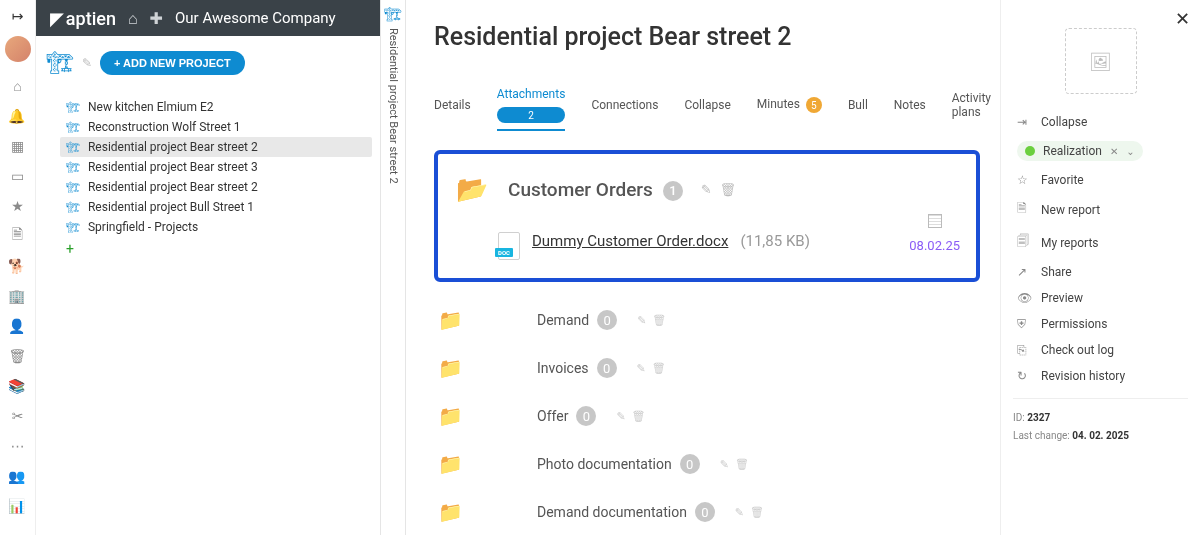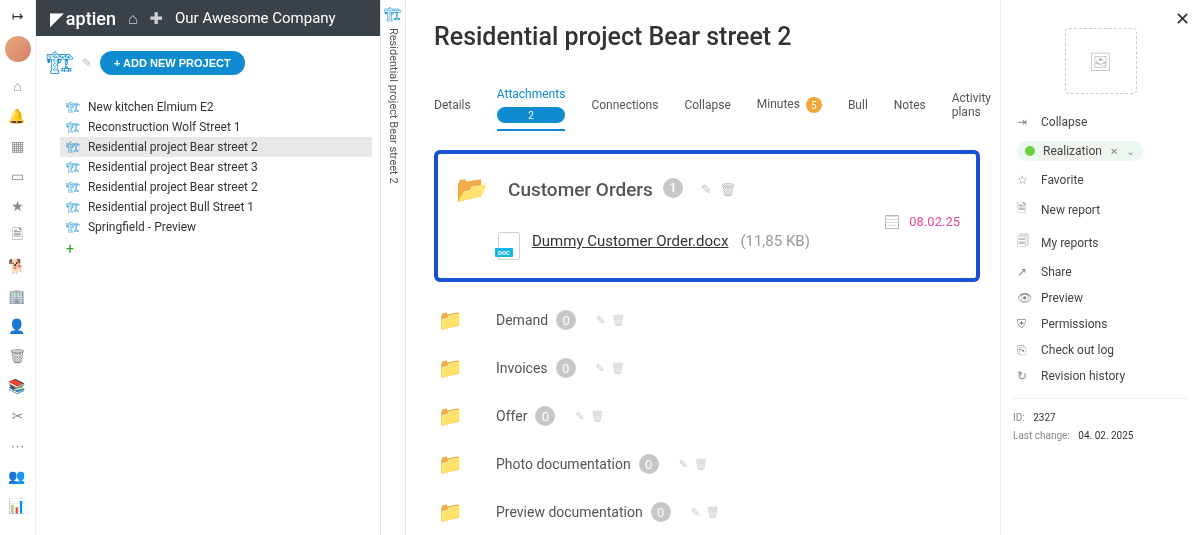--- a/index.html
+++ b/index.html
@@ -47,54 +47,54 @@
 .tab.active::after { content: ''; position: absolute; bottom: -2px; left: 0; right: 0; height: 2px; background: #0e8bd1; }
 .badge { background: #0e8bd1; color: #fff; border-radius: 9px; min-width: 16px; height: 16px; font-size: 10px; display: inline-flex; align-items: center; justify-content: center; padding: 0 4px; }
 .badge.orange { background: #f0a835; }
 
 
 .attach-wrap { position: relative; }
 .highlight-box { border: 4px solid #1a4fd6; border-radius: 6px; padding: 20px 18px 18px 18px; margin-bottom: 14px; background:#fff; }
 .folder-row { display: flex; align-items: center; gap: 14px; }
 .folder-icon { color: #0e8bd1; font-size: 26px; width: 38px; }
 .folder-icon.gray { color: #555; font-size: 20px; }
-.folder-title { font-size: 19px; color: #555; font-weight: 500; display: flex; align-items: flex-start; gap: 10px; }
+.folder-title { font-size: 19px; color: #555; font-weight: 500; display: flex; align-items: flex-end; gap: 10px; }
 .count-pill { background: #c7c7c7; color: #fff; border-radius: 10px; min-width: 20px; height: 20px; display: inline-flex; align-items: center; justify-content: center; font-size: 13px; padding: 0 6px; }
 .row-actions { color: #bbb; font-size: 13px; display: flex; gap: 8px; margin-left: 4px; }
 .row-actions span { cursor: pointer; }
 
 .file-row { display: flex; align-items: flex-start; gap: 12px; margin-top: 28px; padding-left: 42px; }
 .file-icon { width: 22px; height: 28px; position: relative; }
 .file-icon::before { content: ''; position: absolute; inset: 0; background: #fff; border: 1px solid #d0d0d0; border-radius: 2px; }
 .file-icon::after { content: 'DOC'; position: absolute; bottom: 3px; left: -3px; background: #18b5e0; color: #fff; font-size: 6px; padding: 1px 3px; border-radius: 1px; font-weight: 700; }
 .file-name { font-size: 15px; color: #333; text-decoration: underline; cursor: pointer; }
 .file-size { font-size: 15px; color: #999; }
 
-.date-box { position: absolute; right: 20px; top: 64px; display: flex; align-items: center; gap: 10px; color: #ec4899; font-size: 13px; }
+.date-box { position: absolute; right: 20px; top: 64px; display: flex; align-items: center; gap: 10px; color: #8b5cf6; font-size: 13px; flex-direction: column; }
 .date-box .date-icon { width: 14px; height: 14px; border: 1px solid #bbb; background: repeating-linear-gradient(#ddd,#ddd 1px,#fff 1px,#fff 3px); }
 
 .sub-folder { display: flex; align-items: center; gap: 20px; padding: 12px 4px; }
-.sub-folder .sf-title { font-size: 14px; color: #555; display: flex; align-items: center; gap: 8px; }
+.sub-folder .sf-title { font-size: 14px; color: #555; display: flex; align-items: center; gap: 8px; margin-left: 41px; }
 .sf-actions { color: #ccc; font-size: 11px; display: flex; gap: 6px; }
 .sf-actions span { cursor: pointer; }
 
 
 .right-panel { width: 200px; border-left: 1px solid #eee; padding: 12px 12px; position: relative; }
 .close-x { position: absolute; top: 8px; right: 10px; font-size: 18px; color: #333; cursor: pointer; }
 .img-placeholder { width: 72px; height: 66px; border: 1px dashed #ccc; border-radius: 4px; display: flex; align-items: center; justify-content: center; color: #bbb; font-size: 18px; margin: 16px auto 16px auto; }
 .rp-list { display: flex; flex-direction: column; gap: 2px; }
 .rp-item { display: flex; align-items: center; gap: 10px; padding: 5px 4px; font-size: 12px; color: #444; cursor: pointer; }
 .rp-item .rp-icon { width: 14px; color: #888; font-size: 12px; }
 .status-pill { display: inline-flex; align-items: center; gap: 8px; background: #eef7ee; border-radius: 11px; padding: 3px 8px; font-size: 12px; }
 .status-dot { width: 10px; height: 10px; border-radius: 50%; background: #6bcf3f; }
 .status-close { color: #888; font-size: 10px; cursor: pointer; }
 .status-chev { color: #888; font-size: 10px; cursor: pointer; }
 .rp-divider { border-top: 1px solid #eee; margin: 10px 0; }
 .rp-meta { font-size: 10px; color: #888; line-height: 1.8; }
-.rp-meta b { color: #333; font-weight: 400; margin-left: 6px; }
+.rp-meta b { color: #333; font-weight: 700; }
 </style>
 </head>
 <body>
 
 <div class="app">
 
   <div class="icon-rail">
     <div class="rail-arrow">↦</div>
     <div class="avatar"></div>
     <div class="rail-icon">⌂</div>
@@ -151,21 +151,21 @@
       <div class="project-item">
           <span class="pi-icon">🏗</span>
           <span>Residential project Bear street 2</span>
         </div>
       <div class="project-item">
           <span class="pi-icon">🏗</span>
           <span>Residential project Bull Street 1</span>
         </div>
       <div class="project-item">
           <span class="pi-icon">🏗</span>
-          <span>Springfield - Preview</span>
+          <span>Springfield - Projects</span>
         </div>
       <div class="project-add">+</div>
     </div>
   </div>
 
   <div class="vtab">
     <span class="vtab-icon">🏗</span>
     <span class="vtab-text">Residential project Bear street 2</span>
   </div>
 
@@ -266,21 +266,21 @@
             <span class="count-pill">0</span>
           </span>
         <span class="sf-actions">
             <span>✎</span>
             <span>🗑</span>
           </span>
       </div>
       <div class="sub-folder">
         <span class="folder-icon gray">📁</span>
         <span class="sf-title">
-            <span>Preview documentation</span>
+            <span>Demand documentation</span>
             <span class="count-pill">0</span>
           </span>
         <span class="sf-actions">
             <span>✎</span>
             <span>🗑</span>
           </span>
       </div>
     </div>
   </div>
 

